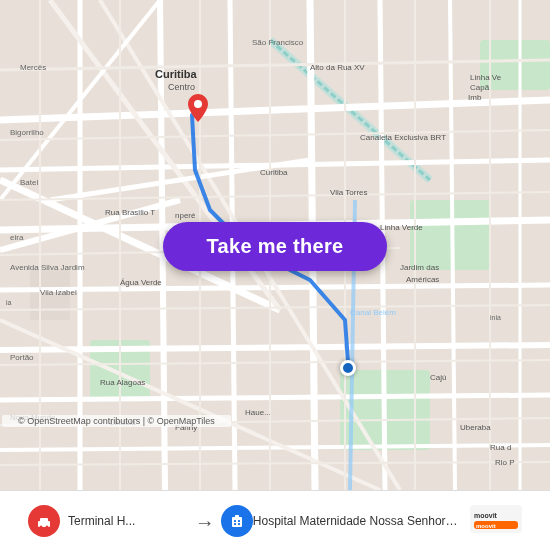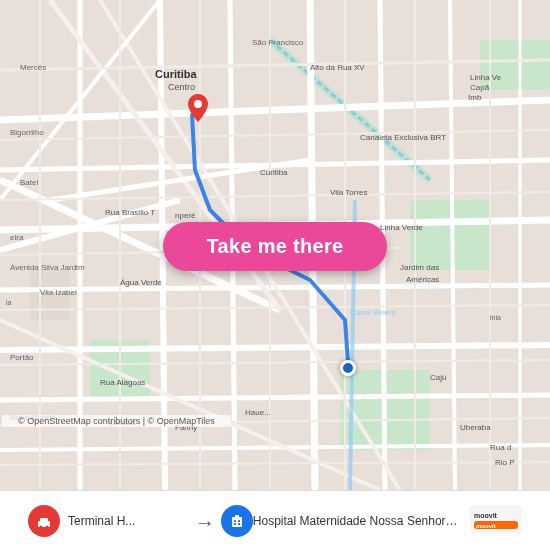--- a/index.html
+++ b/index.html
@@ -35,21 +35,21 @@
       height: 490px;
     }
 
     
     #take-me-there-btn {
       position: absolute;
       top: 222px;
       left: 163px;
       width: 224px;
       height: 49px;
-      background: #ec4899;
+      background: #6d28d9;
       border-radius: 28px;
       border: none;
       cursor: pointer;
       display: flex;
       align-items: center;
       justify-content: center;
       box-shadow: 0 3px 10px rgba(0,0,0,0.3);
       z-index: 10;
     }
 

